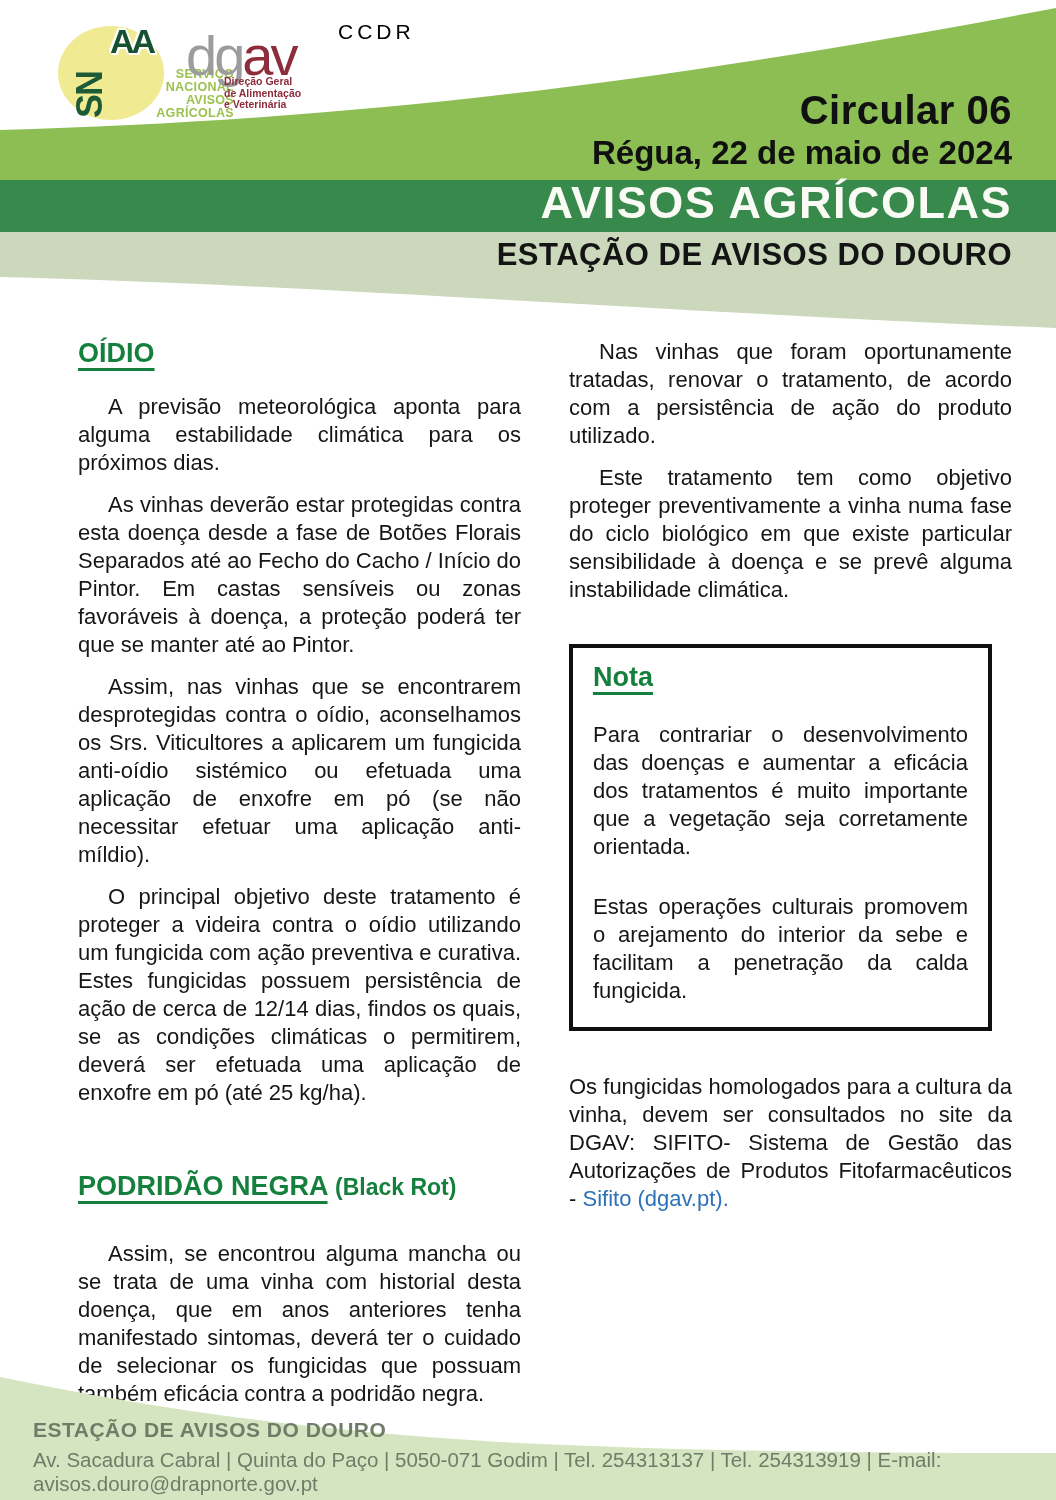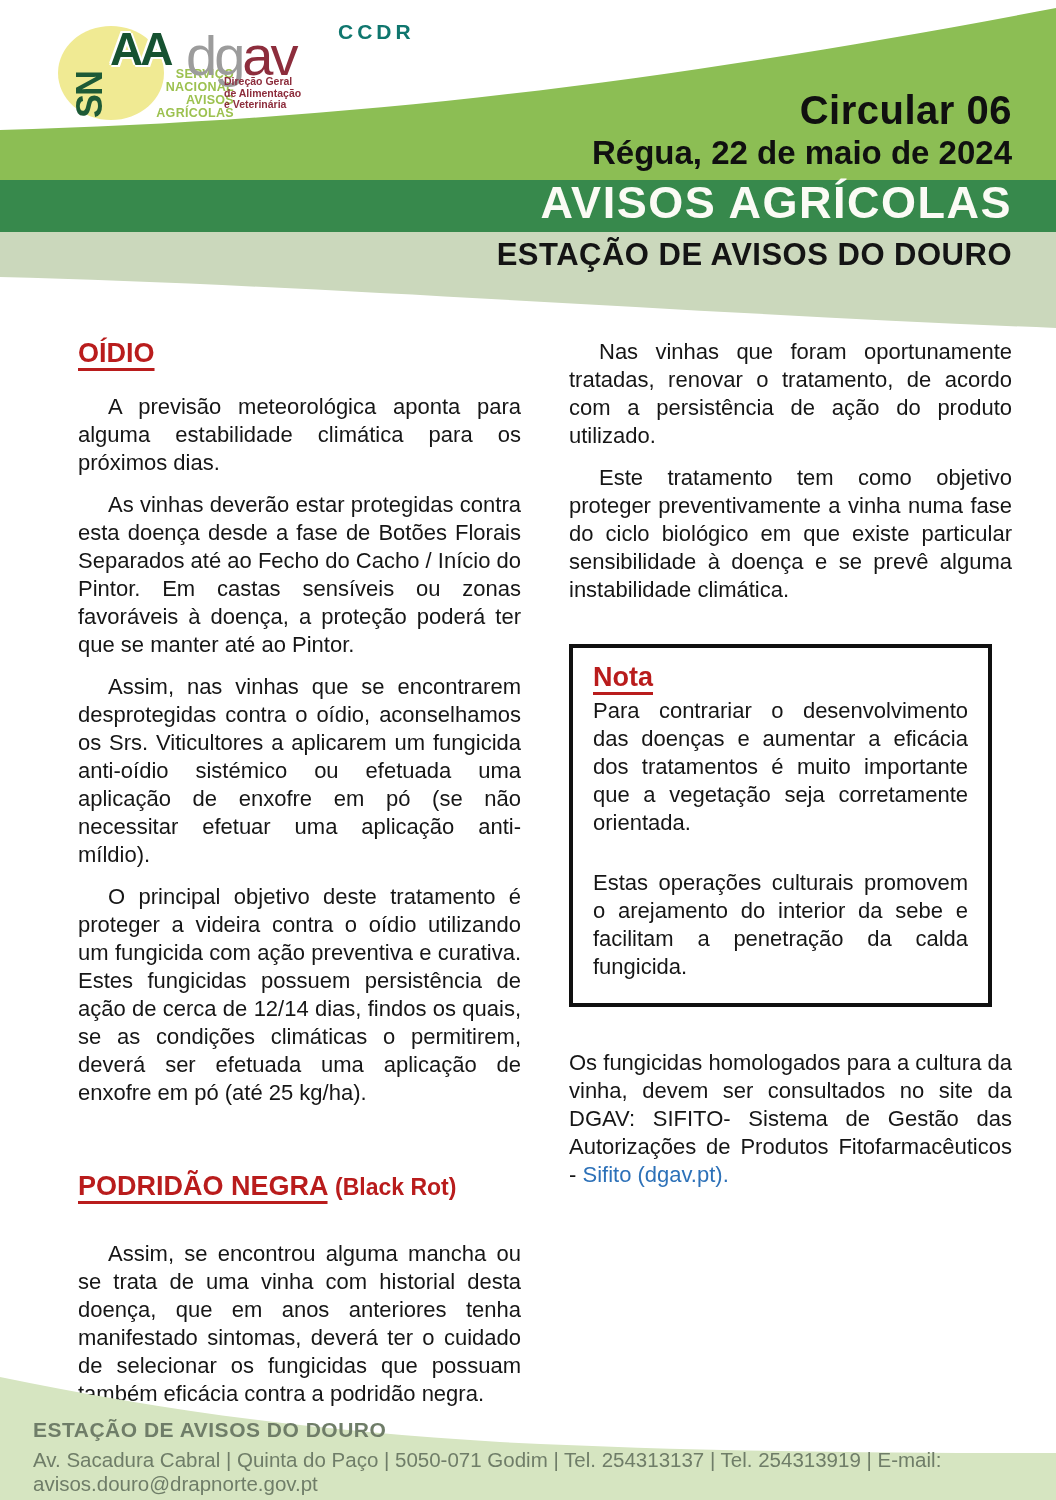--- a/index.html
+++ b/index.html
@@ -14,48 +14,48 @@
   .hdr-circular{position:absolute;top:88px;right:44px;font-size:40px;font-weight:700;color:#101010;letter-spacing:0.5px;}
   .hdr-dateline{position:absolute;top:134px;right:44px;font-size:33px;font-weight:700;color:#101010;}
   .hdr-title{position:absolute;top:177px;right:44px;height:60px;line-height:52px;font-size:45px;font-weight:700;color:#fbfbf5;letter-spacing:1.5px;}
   .hdr-subtitle{position:absolute;top:237px;right:44px;font-size:31px;font-weight:700;color:#141414;letter-spacing:0.5px;}
 
   
   .snaa{position:absolute;left:58px;top:16px;width:225px;height:110px;}
   .snaa-circle{position:absolute;left:0;top:10px;width:106px;height:94px;border-radius:50%;background:#f0ea93;}
   .snaa-sn{position:absolute;left:14px;top:30px;height:72px;writing-mode:vertical-rl;transform:rotate(180deg);
            font-size:36px;font-weight:800;color:#1d5a36;letter-spacing:-2px;line-height:1;}
-  .snaa-aa{position:absolute;left:52px;top:6px;font-size:46px;font-weight:800;color:#165231;letter-spacing:-3px;
+  .snaa-aa{position:absolute;left:52px;top:6px;font-size:34px;font-weight:800;color:#165231;letter-spacing:-3px;
            text-shadow:-2px 0 #fff,2px 0 #fff,0 -2px #fff,0 2px #fff,2px 2px #fff,-2px -2px #fff;}
   .snaa-lines{position:absolute;left:60px;top:52px;width:116px;text-align:right;
               color:#9cc14f;font-size:12.5px;font-weight:700;line-height:13px;letter-spacing:0.3px;}
   .dgav{position:absolute;left:186px;top:28px;width:150px;height:92px;}
   .dgav-word{font-size:56px;font-weight:400;letter-spacing:-3px;line-height:1;}
   .dgav-dg{color:#9c9c9c;}
   .dgav-av{color:#8d2d3c;}
   .dgav-sub{position:absolute;left:38px;top:48px;color:#8d2d3c;font-size:10.5px;font-weight:700;line-height:11.5px;}
   .ccdr{position:absolute;left:338px;top:20px;width:160px;height:86px;}
-  .ccdr-top{font-size:21px;font-weight:700;color:#0f766e;letter-spacing:4px;}
+  .ccdr-top{font-size:21px;font-weight:400;color:#000000;letter-spacing:4px;}
   .ccdr-norte{position:relative;margin-top:1px;font-size:41px;font-weight:800;letter-spacing:1px;line-height:1;}
   .ccdr-norte .ltr-0,.ccdr-norte .ltr-1,.ccdr-norte .ltr-3{color:#1f9a8c;}
   .ccdr-norte .ltr-2,.ccdr-norte .ltr-4{color:#c2414d;}
   .stencil-line{position:absolute;left:0;width:126px;height:3px;background:#ffffff;pointer-events:none;}
   .stencil-line.l1{top:13px;}
   .stencil-line.l2{top:26px;}
 
   
   .content{position:absolute;top:338px;left:78px;width:934px;display:flex;gap:48px;}
   .col{width:443px;}
-  h2{font-size:27px;font-weight:700;margin:0 0 24px 0;color:#b91c1c;}
+  h2{font-size:27px;font-weight:700;margin:0 0 24px 0;color:#15803d;}
   h2 .u{text-decoration:underline;text-underline-offset:6px;text-decoration-thickness:2.5px;}
   h2 .suffix{font-size:23px;font-weight:700;}
   p.body{font-size:22px;line-height:28px;text-align:justify;margin:0 0 14px 0;text-indent:30px;color:#161616;}
   .sec-podridao h2{margin-top:64px;margin-bottom:38px;}
   .nota-box{border:4px solid #101010;padding:14px 20px 18px 20px;margin:40px 20px 0 0;}
-  .nota-box h2{margin-bottom:4px;}
+  .nota-box h2{margin-bottom:28px;}
   .nota-box p.body{text-indent:0;margin-bottom:32px;}
   .nota-box p.body:last-child{margin-bottom:4px;}
   p.closing{margin-top:42px;text-indent:0;}
   a.sifito{color:#2d71b8;text-decoration:none;}
 
   
   .swoosh-footer{position:absolute;left:0;bottom:0;width:1056px;height:140px;}
   .footer-org{position:absolute;left:33px;top:1418px;font-size:21px;font-weight:700;color:#6f7d68;letter-spacing:0.5px;}
   .footer-address{position:absolute;left:33px;top:1448px;font-size:20.5px;font-weight:400;color:#6f7d68;}
 </style>

